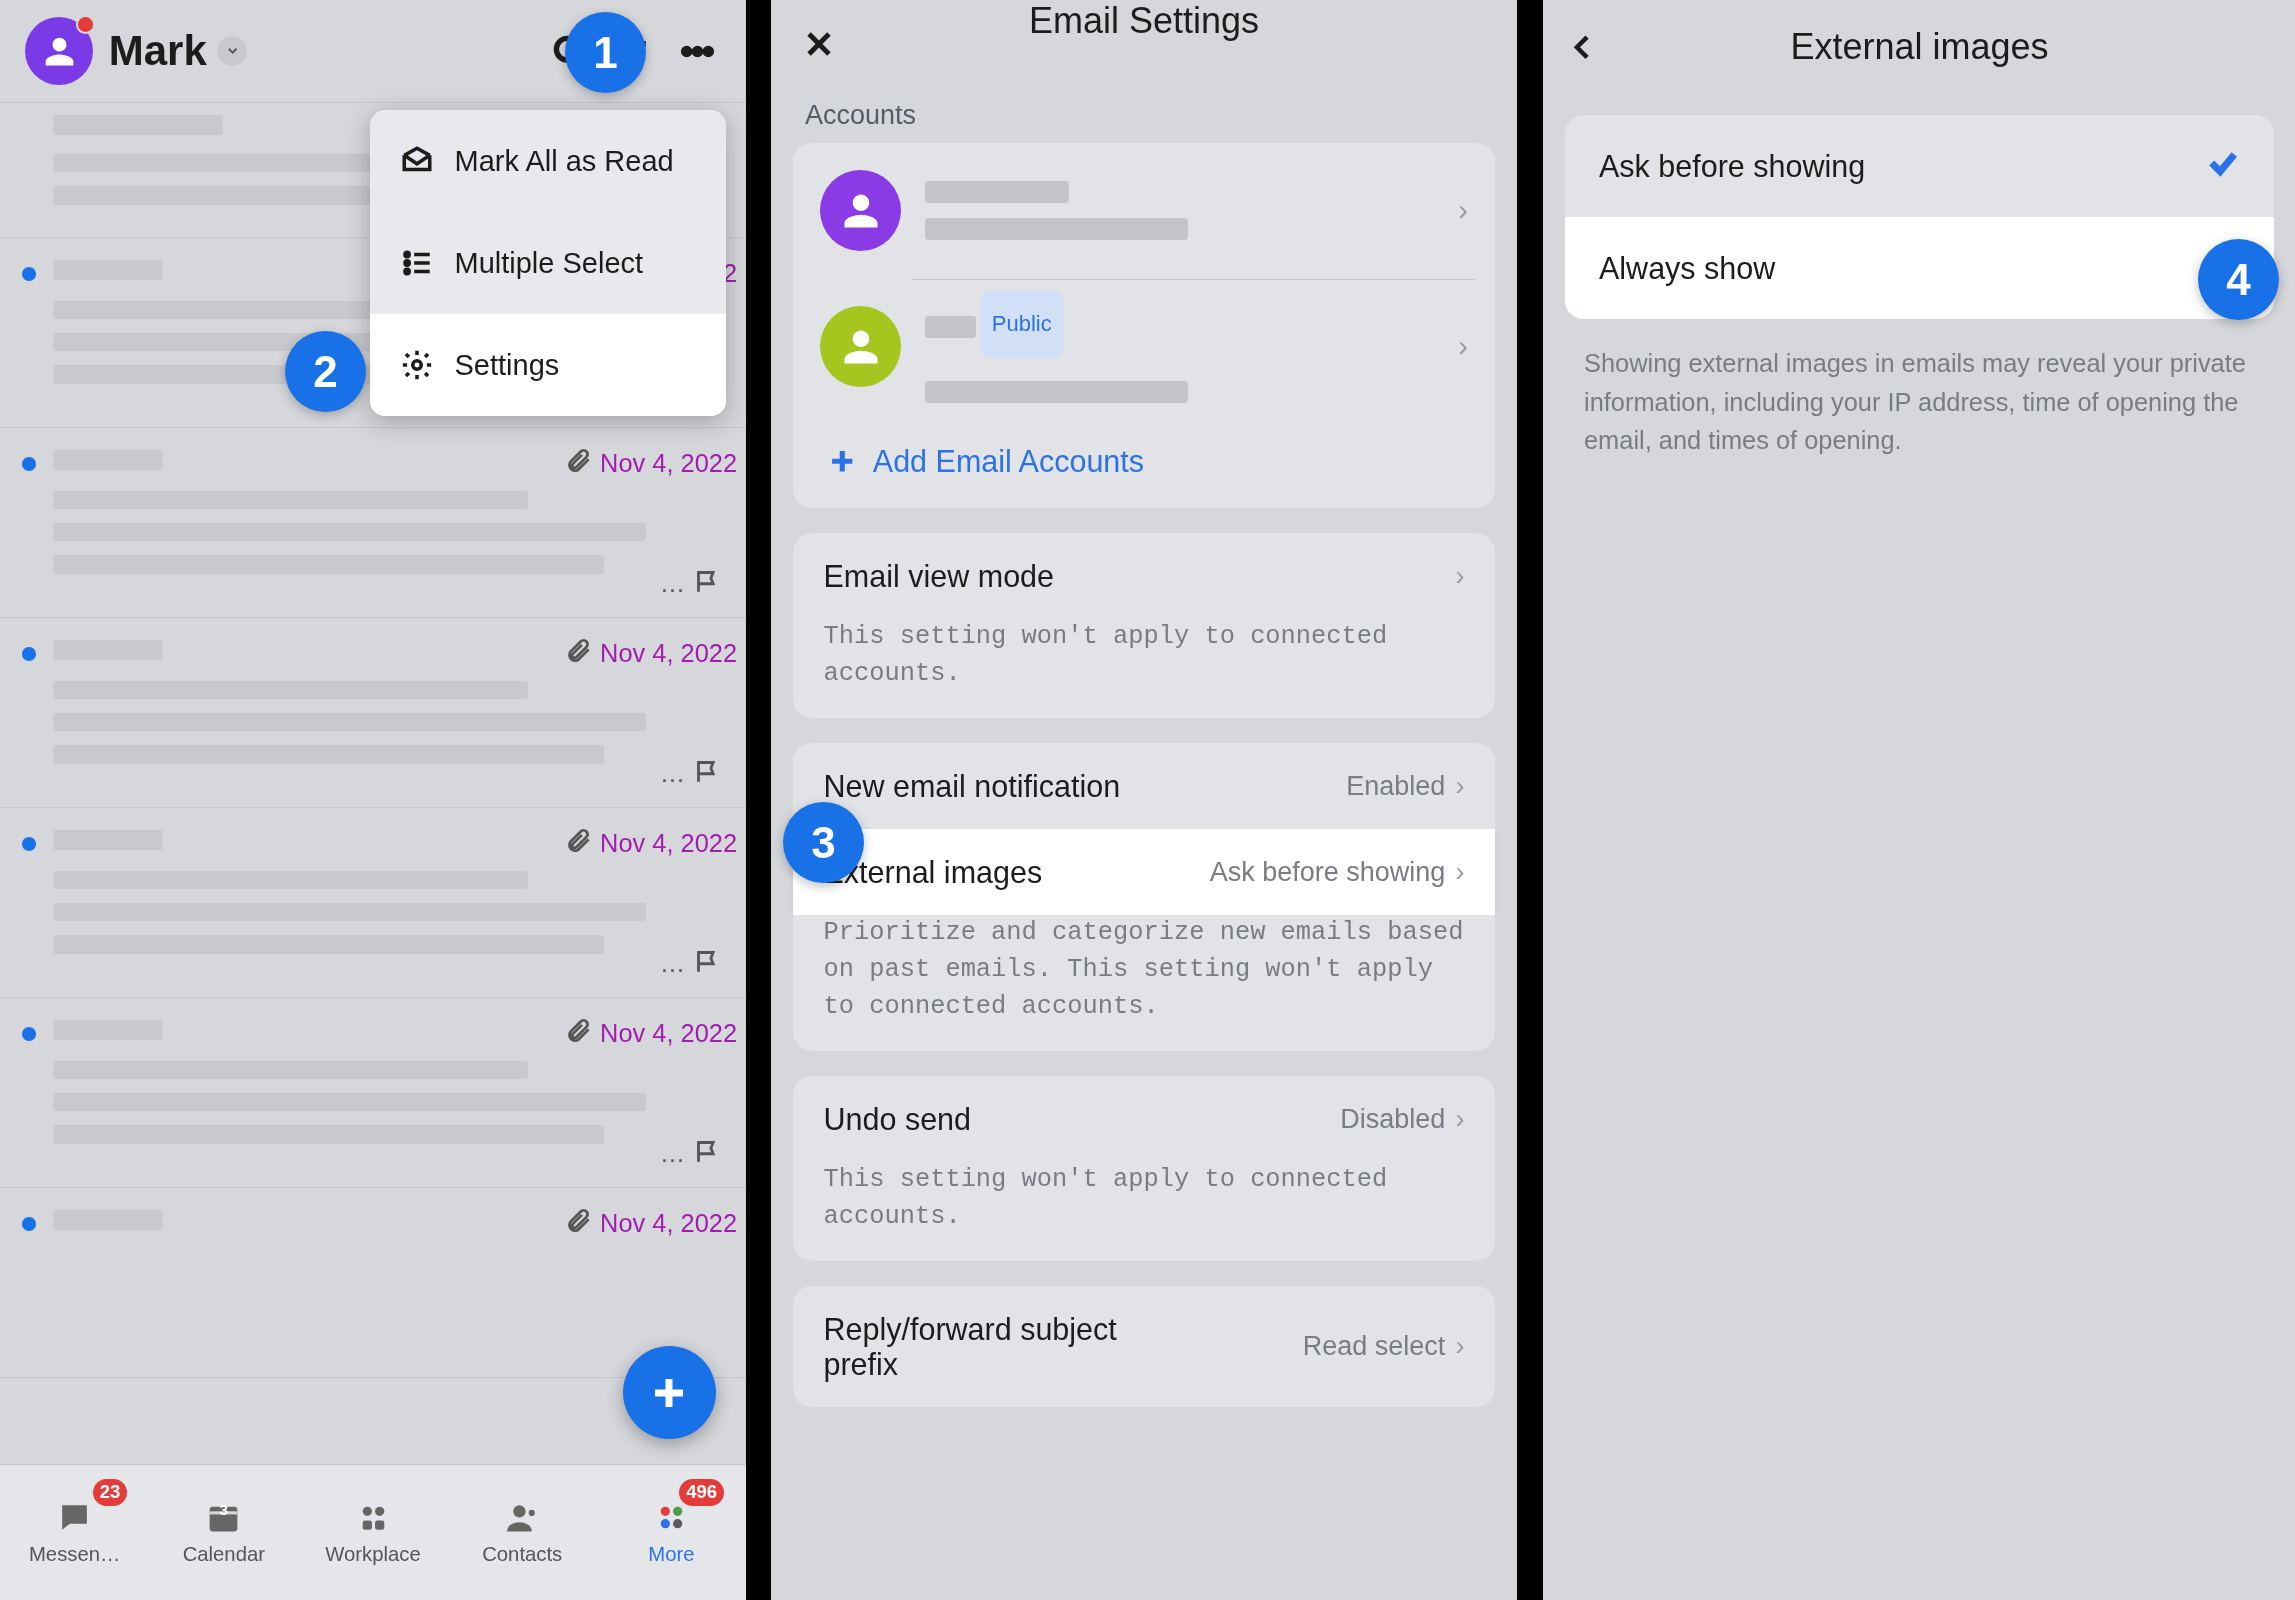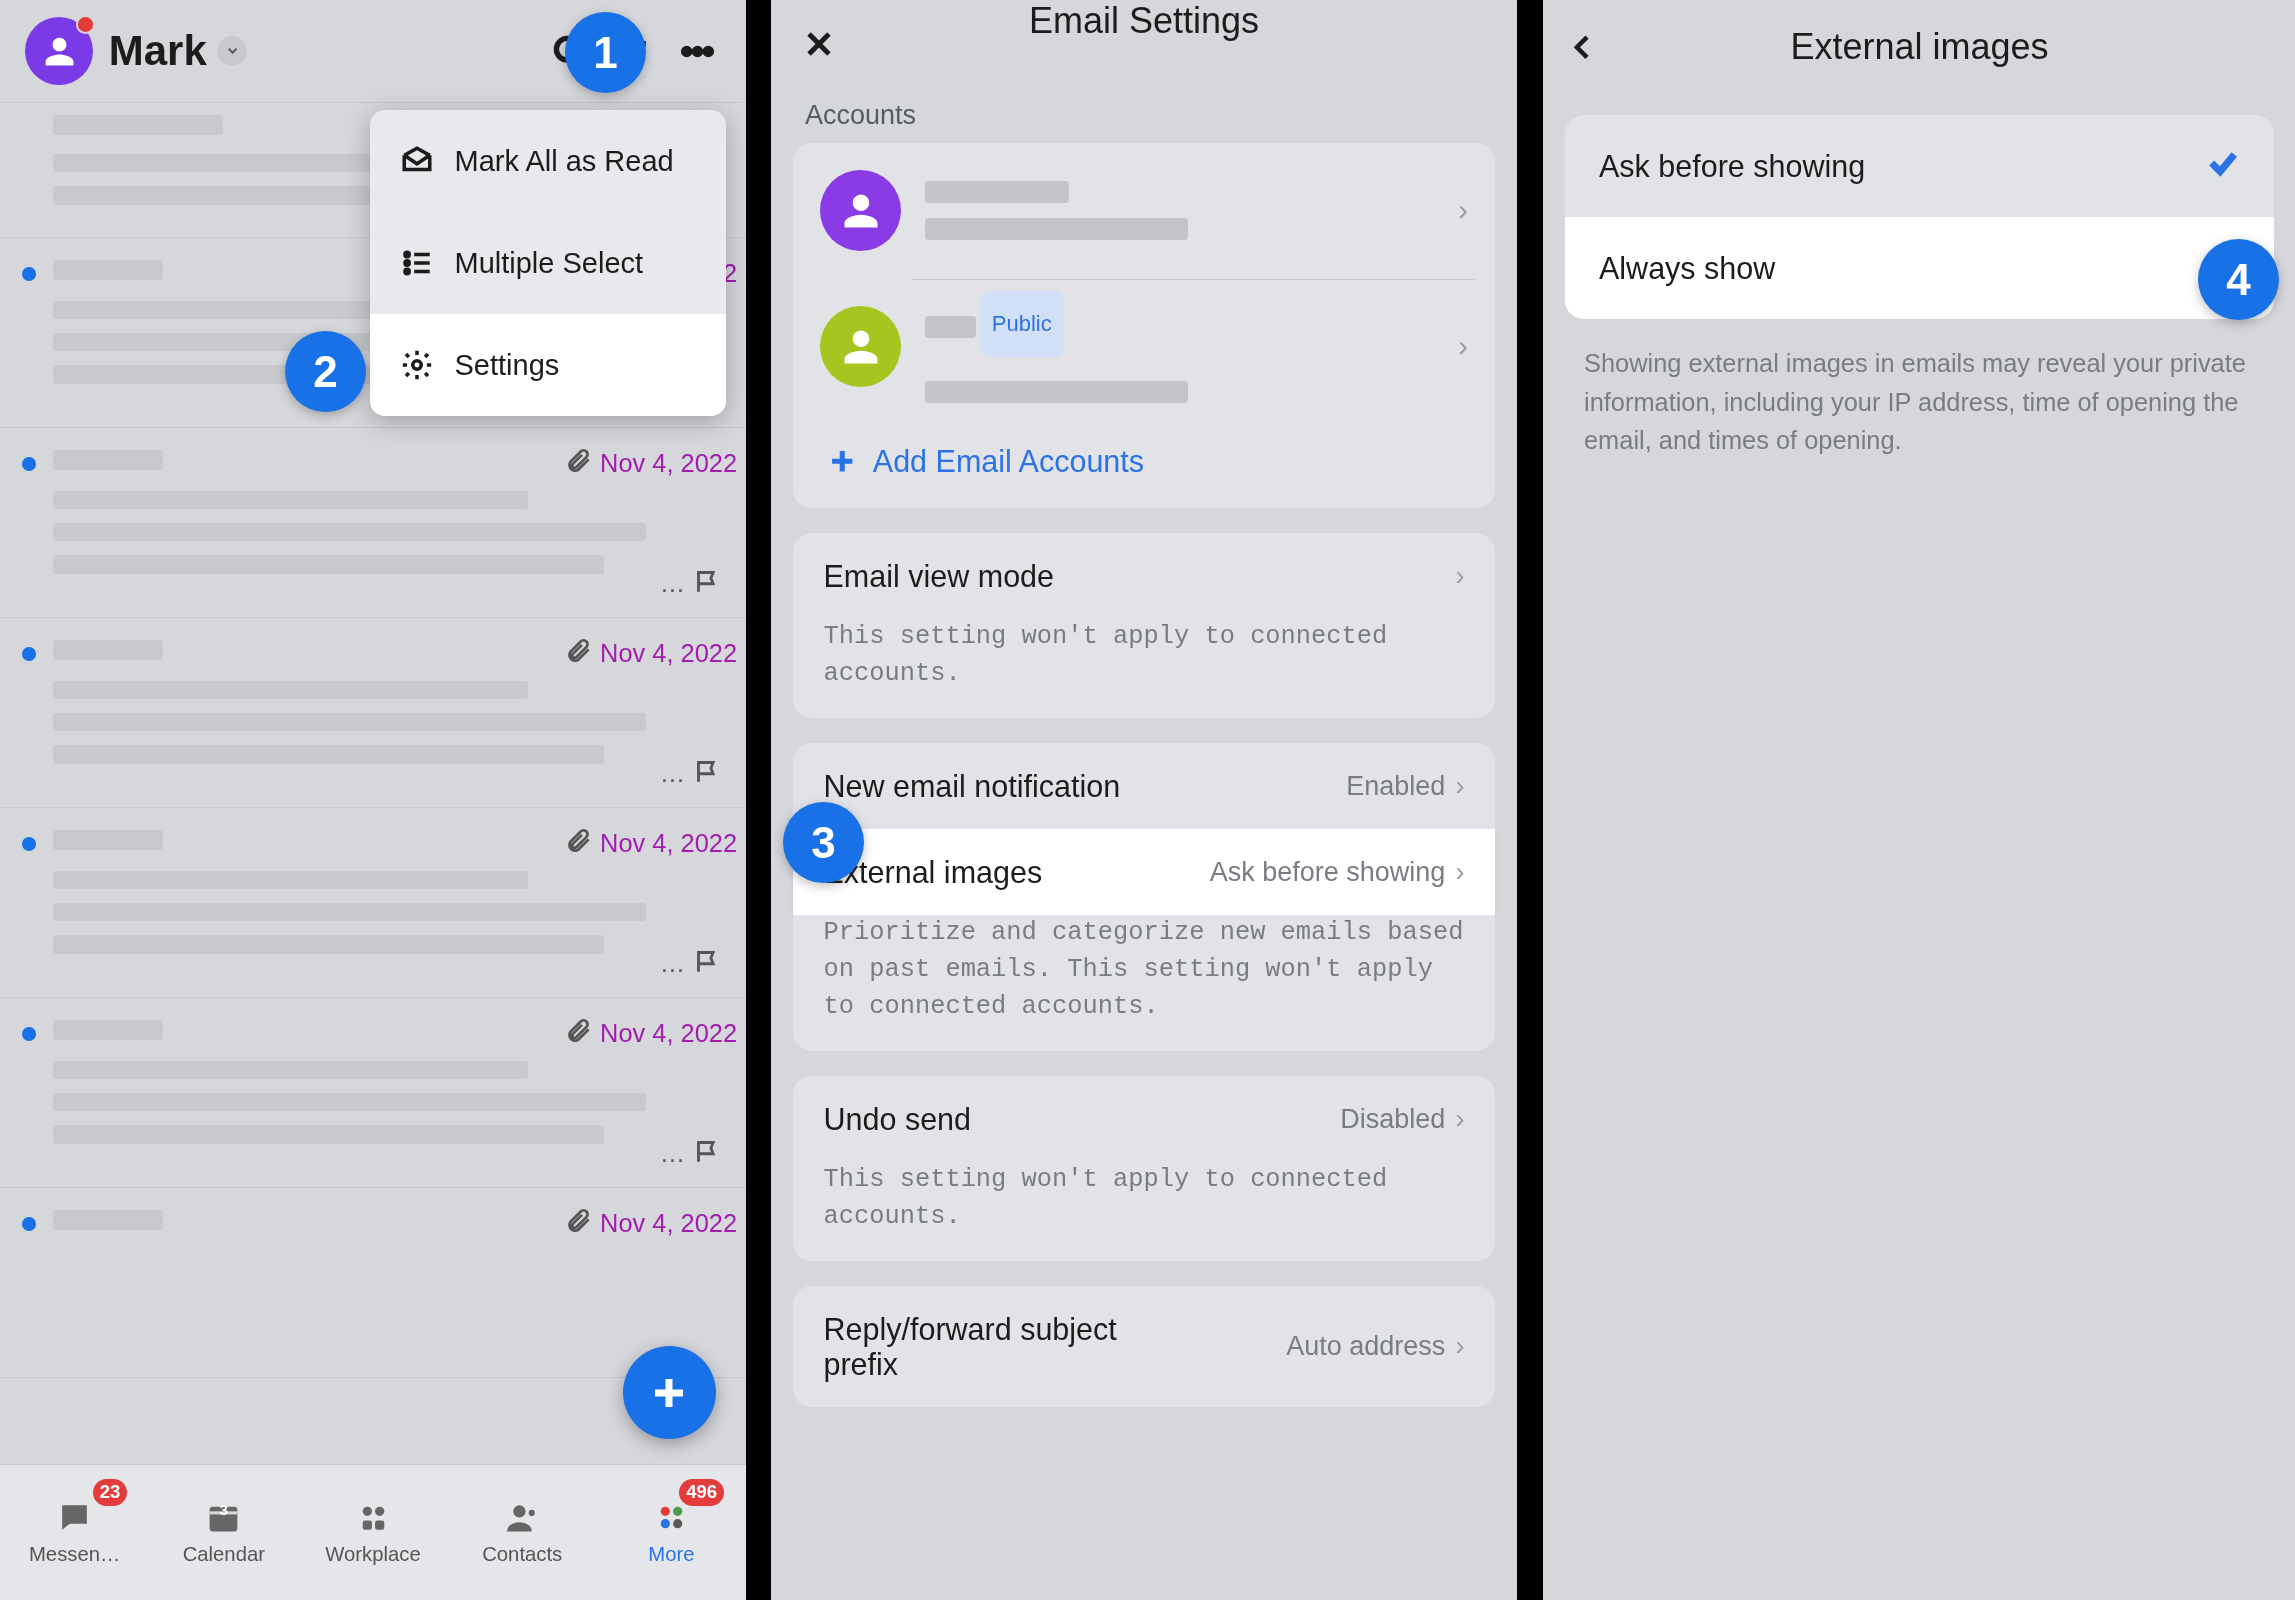--- a/index.html
+++ b/index.html
@@ -418,21 +418,21 @@
             <span class="chev">›</span>
           </span>
       </div>
       <div class="desc">This setting won't apply to connected accounts.</div>
     </div>
 
     <div class="card">
       <div class="setrow">
         <span style="max-width:373px">Reply/forward subject prefix</span>
         <span class="val">
-            <span>Auto address</span>
+            <span>Read select</span>
             <span class="chev">›</span>
           </span>
       </div>
     </div>
 
     <div class="step-badge" style="top:802px; left:12px;">3</div>
   </div>
 
   <div class="panel panel3">
     <div class="p3-header">

